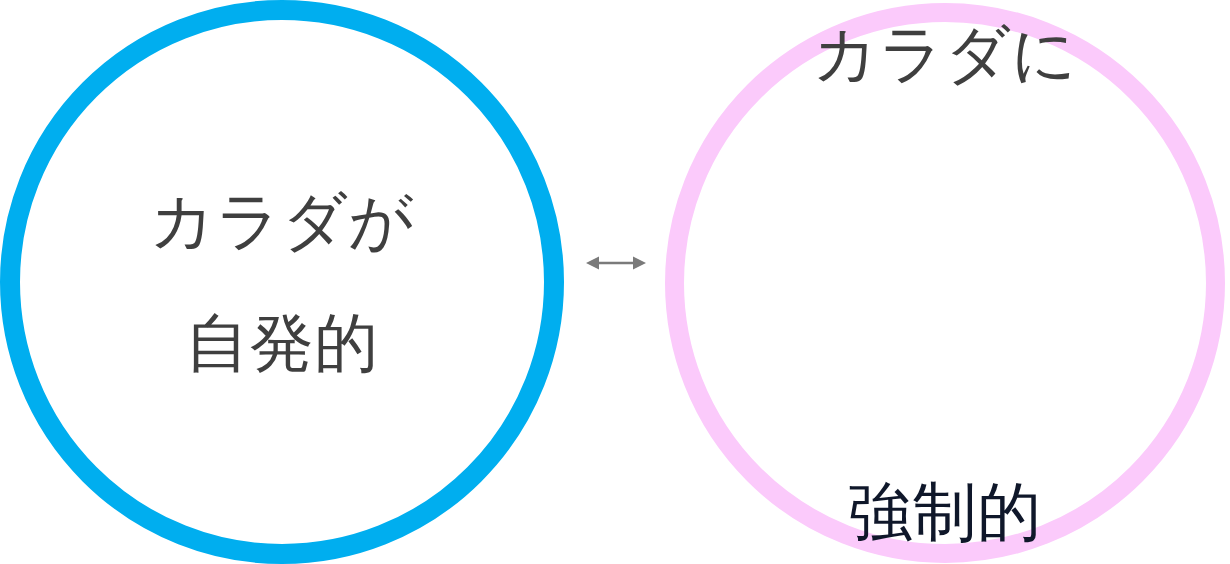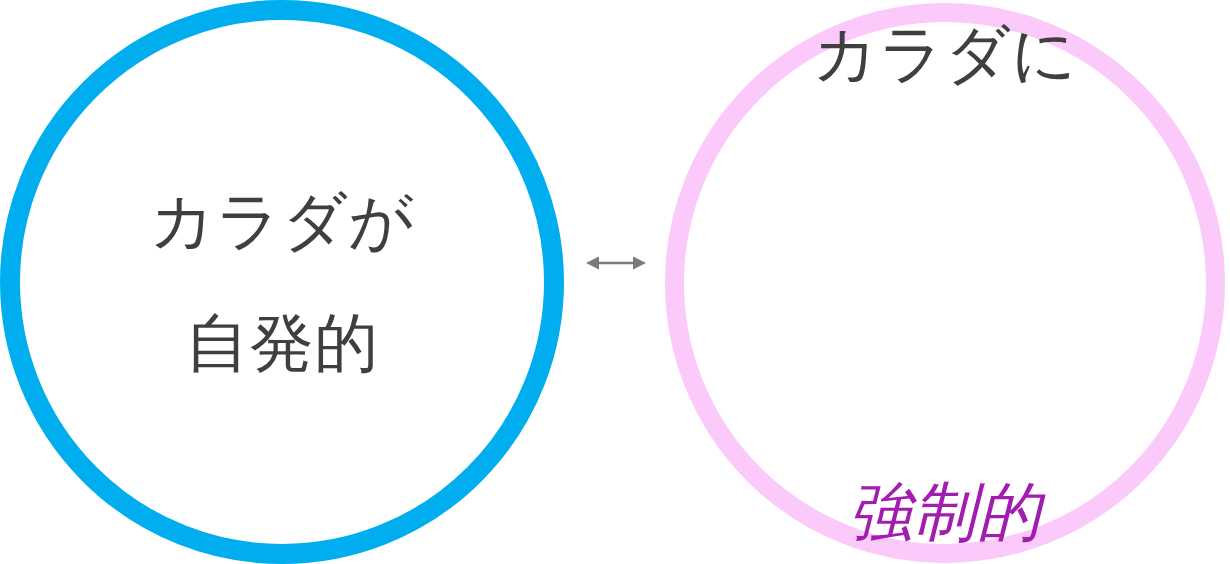--- a/index.html
+++ b/index.html
@@ -91,16 +91,16 @@
   <div class="arrow">
     <svg viewBox="0 0 60 22" xmlns="http://www.w3.org/2000/svg" aria-hidden="true">
       <line x1="10" y1="11" x2="50" y2="11" stroke="#7a7a7a" stroke-width="2.4"></line>
       <polygon points="0,11 13,4.5 13,17.5" fill="#7a7a7a"></polygon>
       <polygon points="60,11 47,4.5 47,17.5" fill="#7a7a7a"></polygon>
     </svg>
   </div>
 
   <div class="circle circle-right" style="border-color: rgb(251, 202, 251);">
     <div class="circle-label line-1" style="color: rgb(63, 63, 63);">カラダに</div>
-    <div class="circle-label line-2" style="color: #a21caf; font-style: italic;">強制的</div>
+    <div class="circle-label line-2" style="color: #0f172a;">強制的</div>
   </div>
 
 </div>
 
 </body></html>

